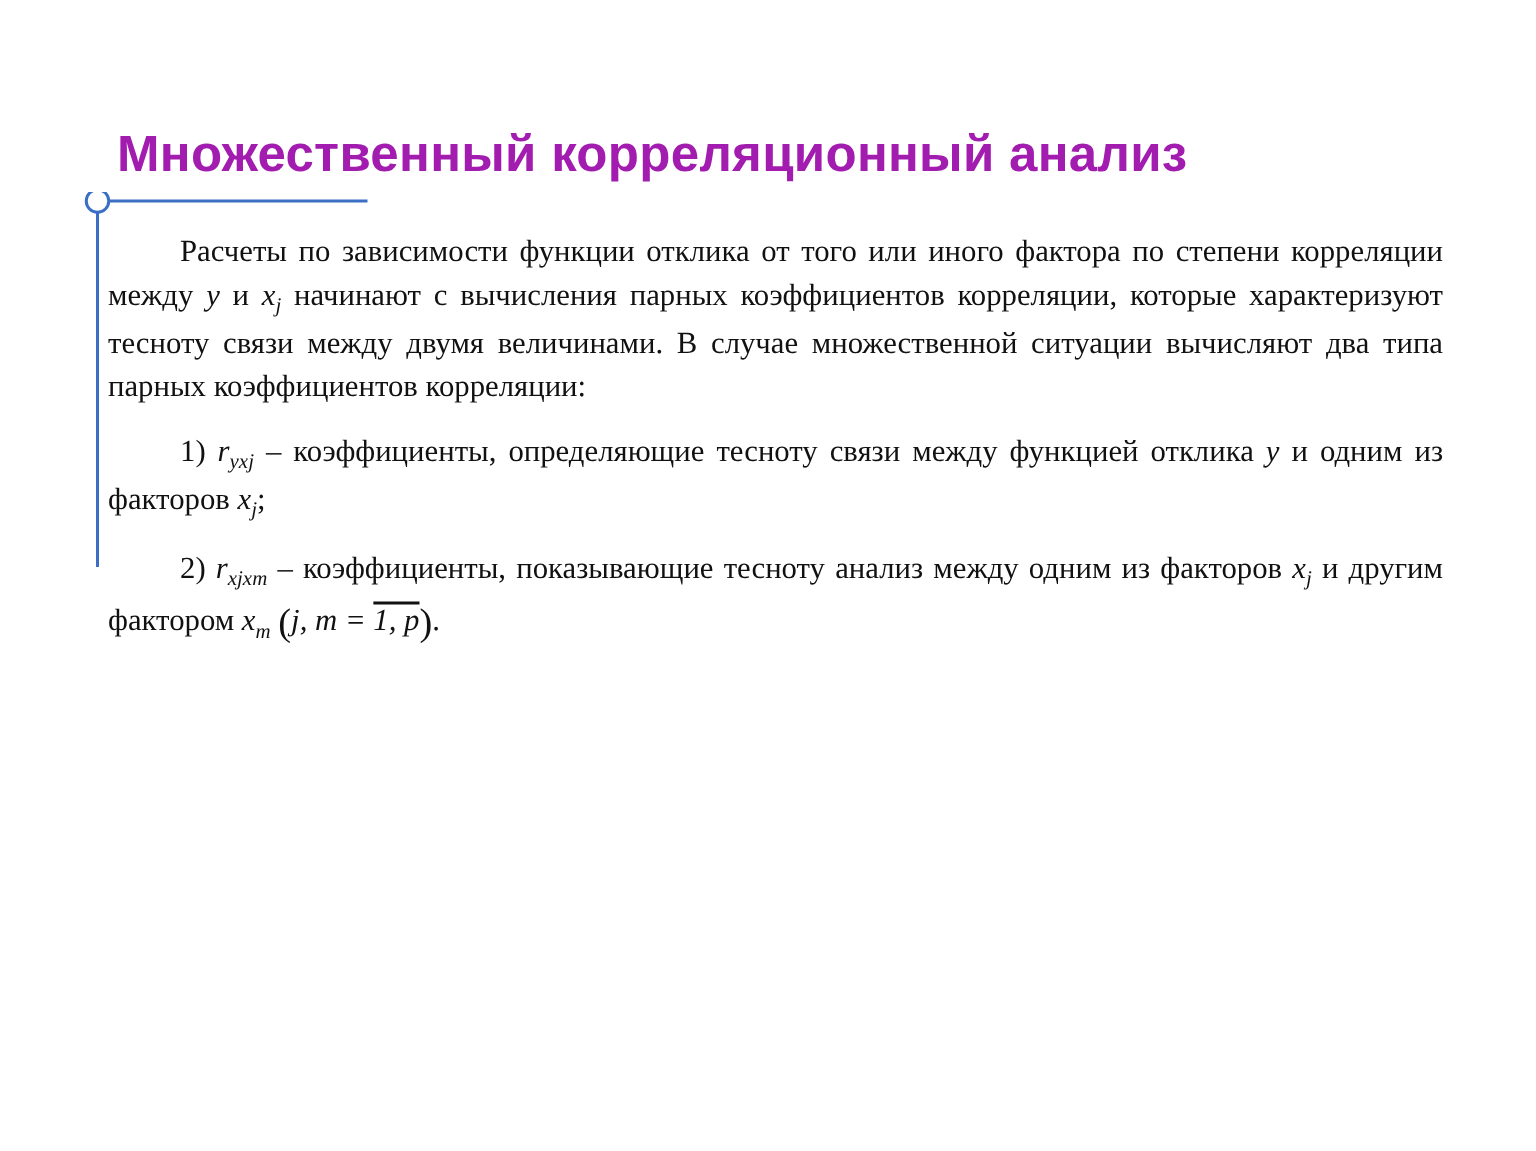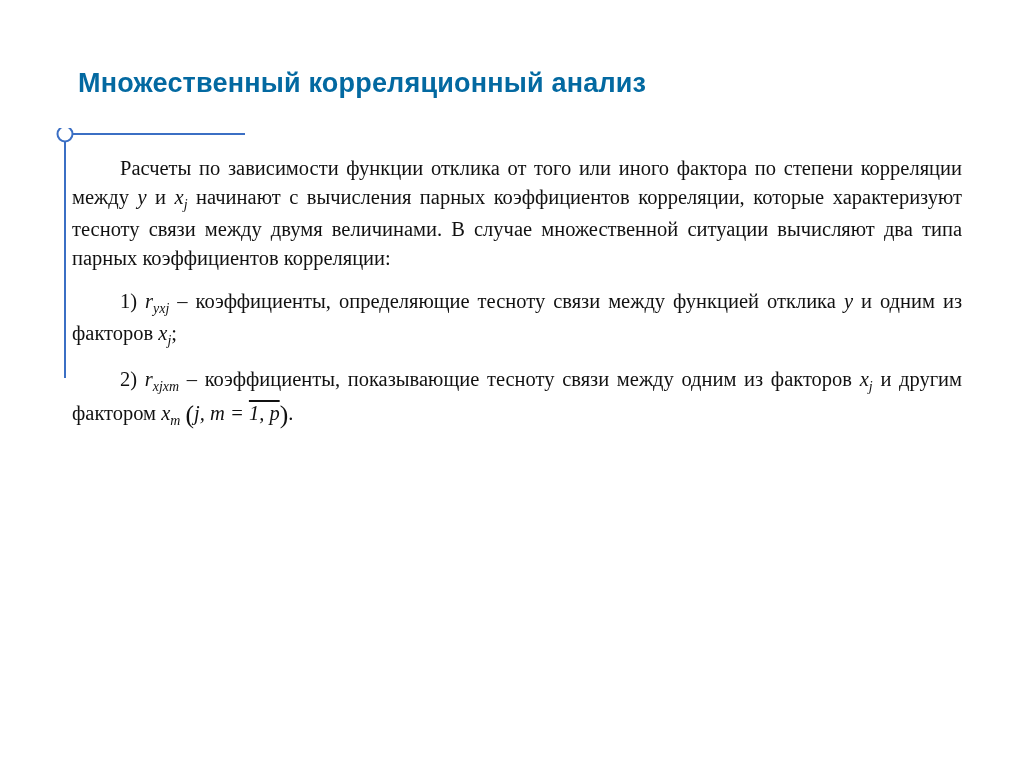--- a/index.html
+++ b/index.html
@@ -13,26 +13,26 @@
     position: relative;
     font-family: "Liberation Serif", serif;
     color: #111111;
     overflow: hidden;
   }
 
   
   .slide-title {
     position: absolute;
     left: 78px;
-    top: 68px;
+    top: 84px;
     width: 880px;
     font-family: "Liberation Sans", sans-serif;
     font-weight: bold;
-    font-size: 27px;
-    color: #0369a1;
+    font-size: 34px;
+    color: #a21caf;
     letter-spacing: 0.2px;
     white-space: nowrap;
   }
 
   
   .deco {
     position: absolute;
     left: 55px;
     top: 128px;
     width: 200px;
@@ -113,20 +113,20 @@
     <span class="nowrap"><span class="math">r</span><span class="sub">yx</span><span class="sub">j</span></span>
     <span>– коэффициенты, определяющие тесноту связи между функцией отклика</span>
     <span class="math">y</span>
     <span>и одним из факторов</span>
     <span class="nowrap"><span class="math">x</span><span class="sub">j</span><span>;</span></span>
   </p>
 
   <p class="list-item">
     <span>2)</span>
     <span class="nowrap"><span class="math">r</span><span class="sub">x</span><span class="sub">j</span><span class="sub">x</span><span class="sub">m</span></span>
-    <span>– коэффициенты, показывающие тесноту связи между одним из факторов</span>
+    <span>– коэффициенты, показывающие тесноту анализ между одним из факторов</span>
     <span class="nowrap"><span class="math">x</span><span class="sub">j</span></span>
     <span>и другим фактором</span>
     <span class="nowrap"><span class="math">x</span><span class="sub">m</span></span>
     <span class="nowrap"><span class="paren-big">(</span><span class="math">j, m =</span>&nbsp;<span class="overline">1, p</span><span class="paren-big">)</span><span>.</span></span>
   </p>
 
 </div>
 
 </body></html>

